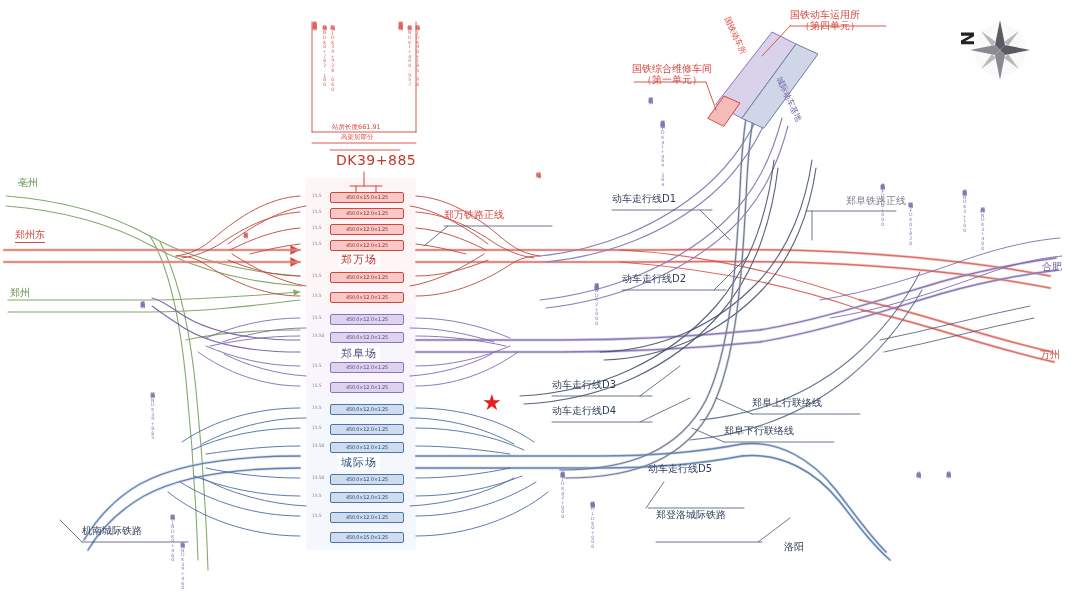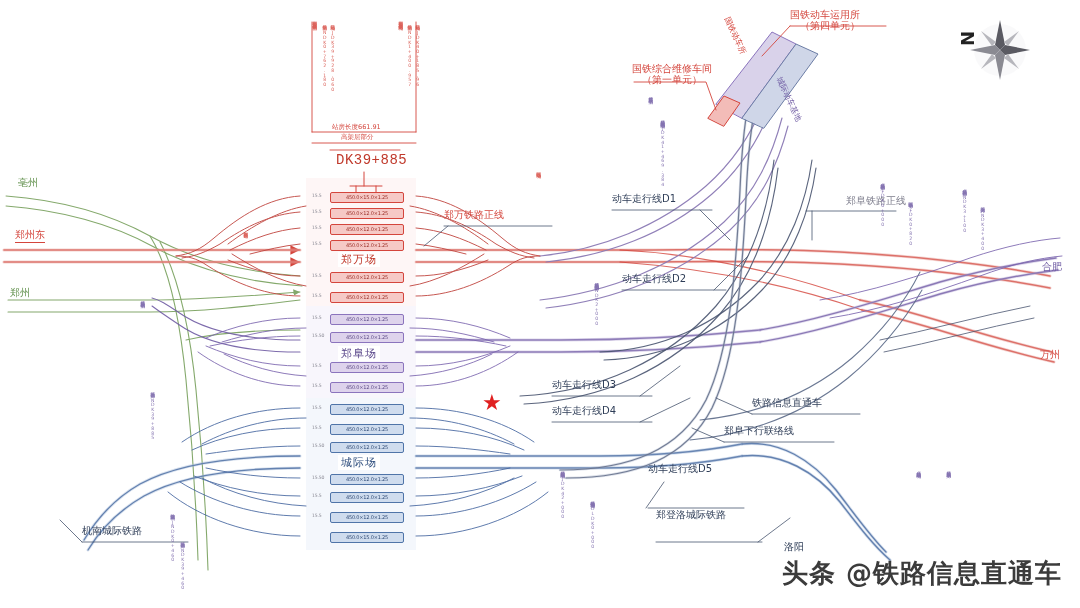--- a/index.html
+++ b/index.html
@@ -388,21 +388,21 @@
       <div class="track-gap" style="left: 312px; top: 443px;">15.50</div>
       <div class="plat plat-blue" style="left: 330px; top: 474px; width: 72px;">450.0×12.0×1.25</div>
       <div class="track-gap" style="left: 312px; top: 475px;">15.50</div>
       <div class="plat plat-blue" style="left: 330px; top: 492px; width: 72px;">450.0×12.0×1.25</div>
       <div class="track-gap" style="left: 312px; top: 493px;">15.5</div>
       <div class="plat plat-blue" style="left: 330px; top: 512px; width: 72px;">450.0×12.0×1.25</div>
       <div class="track-gap" style="left: 312px; top: 513px;">15.5</div>
       <div class="plat plat-blue" style="left: 330px; top: 532px; width: 72px;">450.0×15.0×1.25</div>
     </div>
 
-  <div class="dk-label" style="left:336px;top:152px;font-family:Liberation Mono, monospace;">DK39+885</div>
+  <div class="dk-label" style="left:336px;top:152px;">DK39+885</div>
 
   <div class="lbl lbl-red sz-xs" style="left:332px;top:124px;">站房长度661.91</div>
   <div class="lbl lbl-red sz-xs" style="left:341px;top:134px;">高架层部分</div>
 
   <div class="yard-name lbl-red" style="left:338px;top:252px;color:#c0392b;">郑万场</div>
   <div class="yard-name lbl-purple" style="left:338px;top:346px;color:#5d4b8c;">郑阜场</div>
   <div class="yard-name lbl-blue" style="left:338px;top:455px;color:#31507f;">城际场</div>
 
   <div class="lbl lbl-green sz-m" style="left:18px;top:178px;">亳州</div>
   <div class="lbl lbl-red sz-m underline-red" style="left:4px;top:230px;margin-left:11px;">郑州东</div>
@@ -431,21 +431,21 @@
 
   <div class="lbl lbl-red sz-m" style="left:444px;top:210px;">郑万铁路正线</div>
   <div class="lbl lbl-gray sz-m" style="left:846px;top:196px;">郑阜铁路正线</div>
 
   <div class="lbl lbl-dark sz-m" style="left:612px;top:194px;">动车走行线D1</div>
   <div class="lbl lbl-dark sz-m" style="left:622px;top:274px;">动车走行线D2</div>
   <div class="lbl lbl-dark sz-m" style="left:552px;top:380px;">动车走行线D3</div>
   <div class="lbl lbl-dark sz-m" style="left:552px;top:406px;">动车走行线D4</div>
   <div class="lbl lbl-dark sz-m" style="left:648px;top:464px;">动车走行线D5</div>
 
-  <div class="lbl lbl-dark sz-m" style="left:752px;top:398px;">铁路信息直通车</div>
+  <div class="lbl lbl-dark sz-m" style="left:752px;top:398px;">郑阜上行联络线</div>
   <div class="lbl lbl-dark sz-m" style="left:724px;top:426px;">郑阜下行联络线</div>
   <div class="lbl lbl-dark sz-m" style="left:656px;top:510px;">郑登洛城际铁路</div>
   <div class="lbl lbl-dark sz-m" style="left:82px;top:526px;">机南城际铁路</div>
 
   <div id="vnote-layer">
       <div class="tiny-vert" style="left: 312px; top: 22px; color: rgb(212, 69, 60); opacity: 0.85;">国铁站房（高架候车厅）投影范围</div>
       <div class="tiny-vert" style="left: 322px; top: 22px; color: rgb(212, 69, 60); opacity: 0.85;">国铁站房 ZNDK0+762.180</div>
       <div class="tiny-vert" style="left: 330px; top: 22px; color: rgb(212, 69, 60); opacity: 0.85;">城际站房 CJDK39+928.060</div>
       <div class="tiny-vert" style="left: 398px; top: 22px; color: rgb(212, 69, 60); opacity: 0.85;">城际站房（高架候车厅）投影范围</div>
       <div class="tiny-vert" style="left: 407px; top: 22px; color: rgb(212, 69, 60); opacity: 0.85;">国铁站房 ZNDK1+400.957</div>
@@ -466,15 +466,14 @@
       <div class="tiny-vert" style="left: 170px; top: 512px; color: rgb(111, 91, 163); opacity: 0.85;">机南城际铁路 ZJNDK0+460</div>
       <div class="tiny-vert" style="left: 180px; top: 540px; color: rgb(111, 91, 163); opacity: 0.85;">郑万铁路正线 ZNDK39+460</div>
       <div class="tiny-vert" style="left: 916px; top: 470px; color: rgb(111, 91, 163); opacity: 0.85;">城际场出段线接轨点</div>
       <div class="tiny-vert" style="left: 946px; top: 470px; color: rgb(111, 91, 163); opacity: 0.85;">郑阜场出入段线接轨点</div>
     </div>
 
   <div class="star" style="left:482px;top:392px;">★</div>
 
   <div class="compass-n" style="left:960px;top:28px;">N</div>
 
-  <div class="watermark" style="left:782px;top:556px;">头条 @铁路信息直通车</div>
 
 </div>
 
 </body></html>

